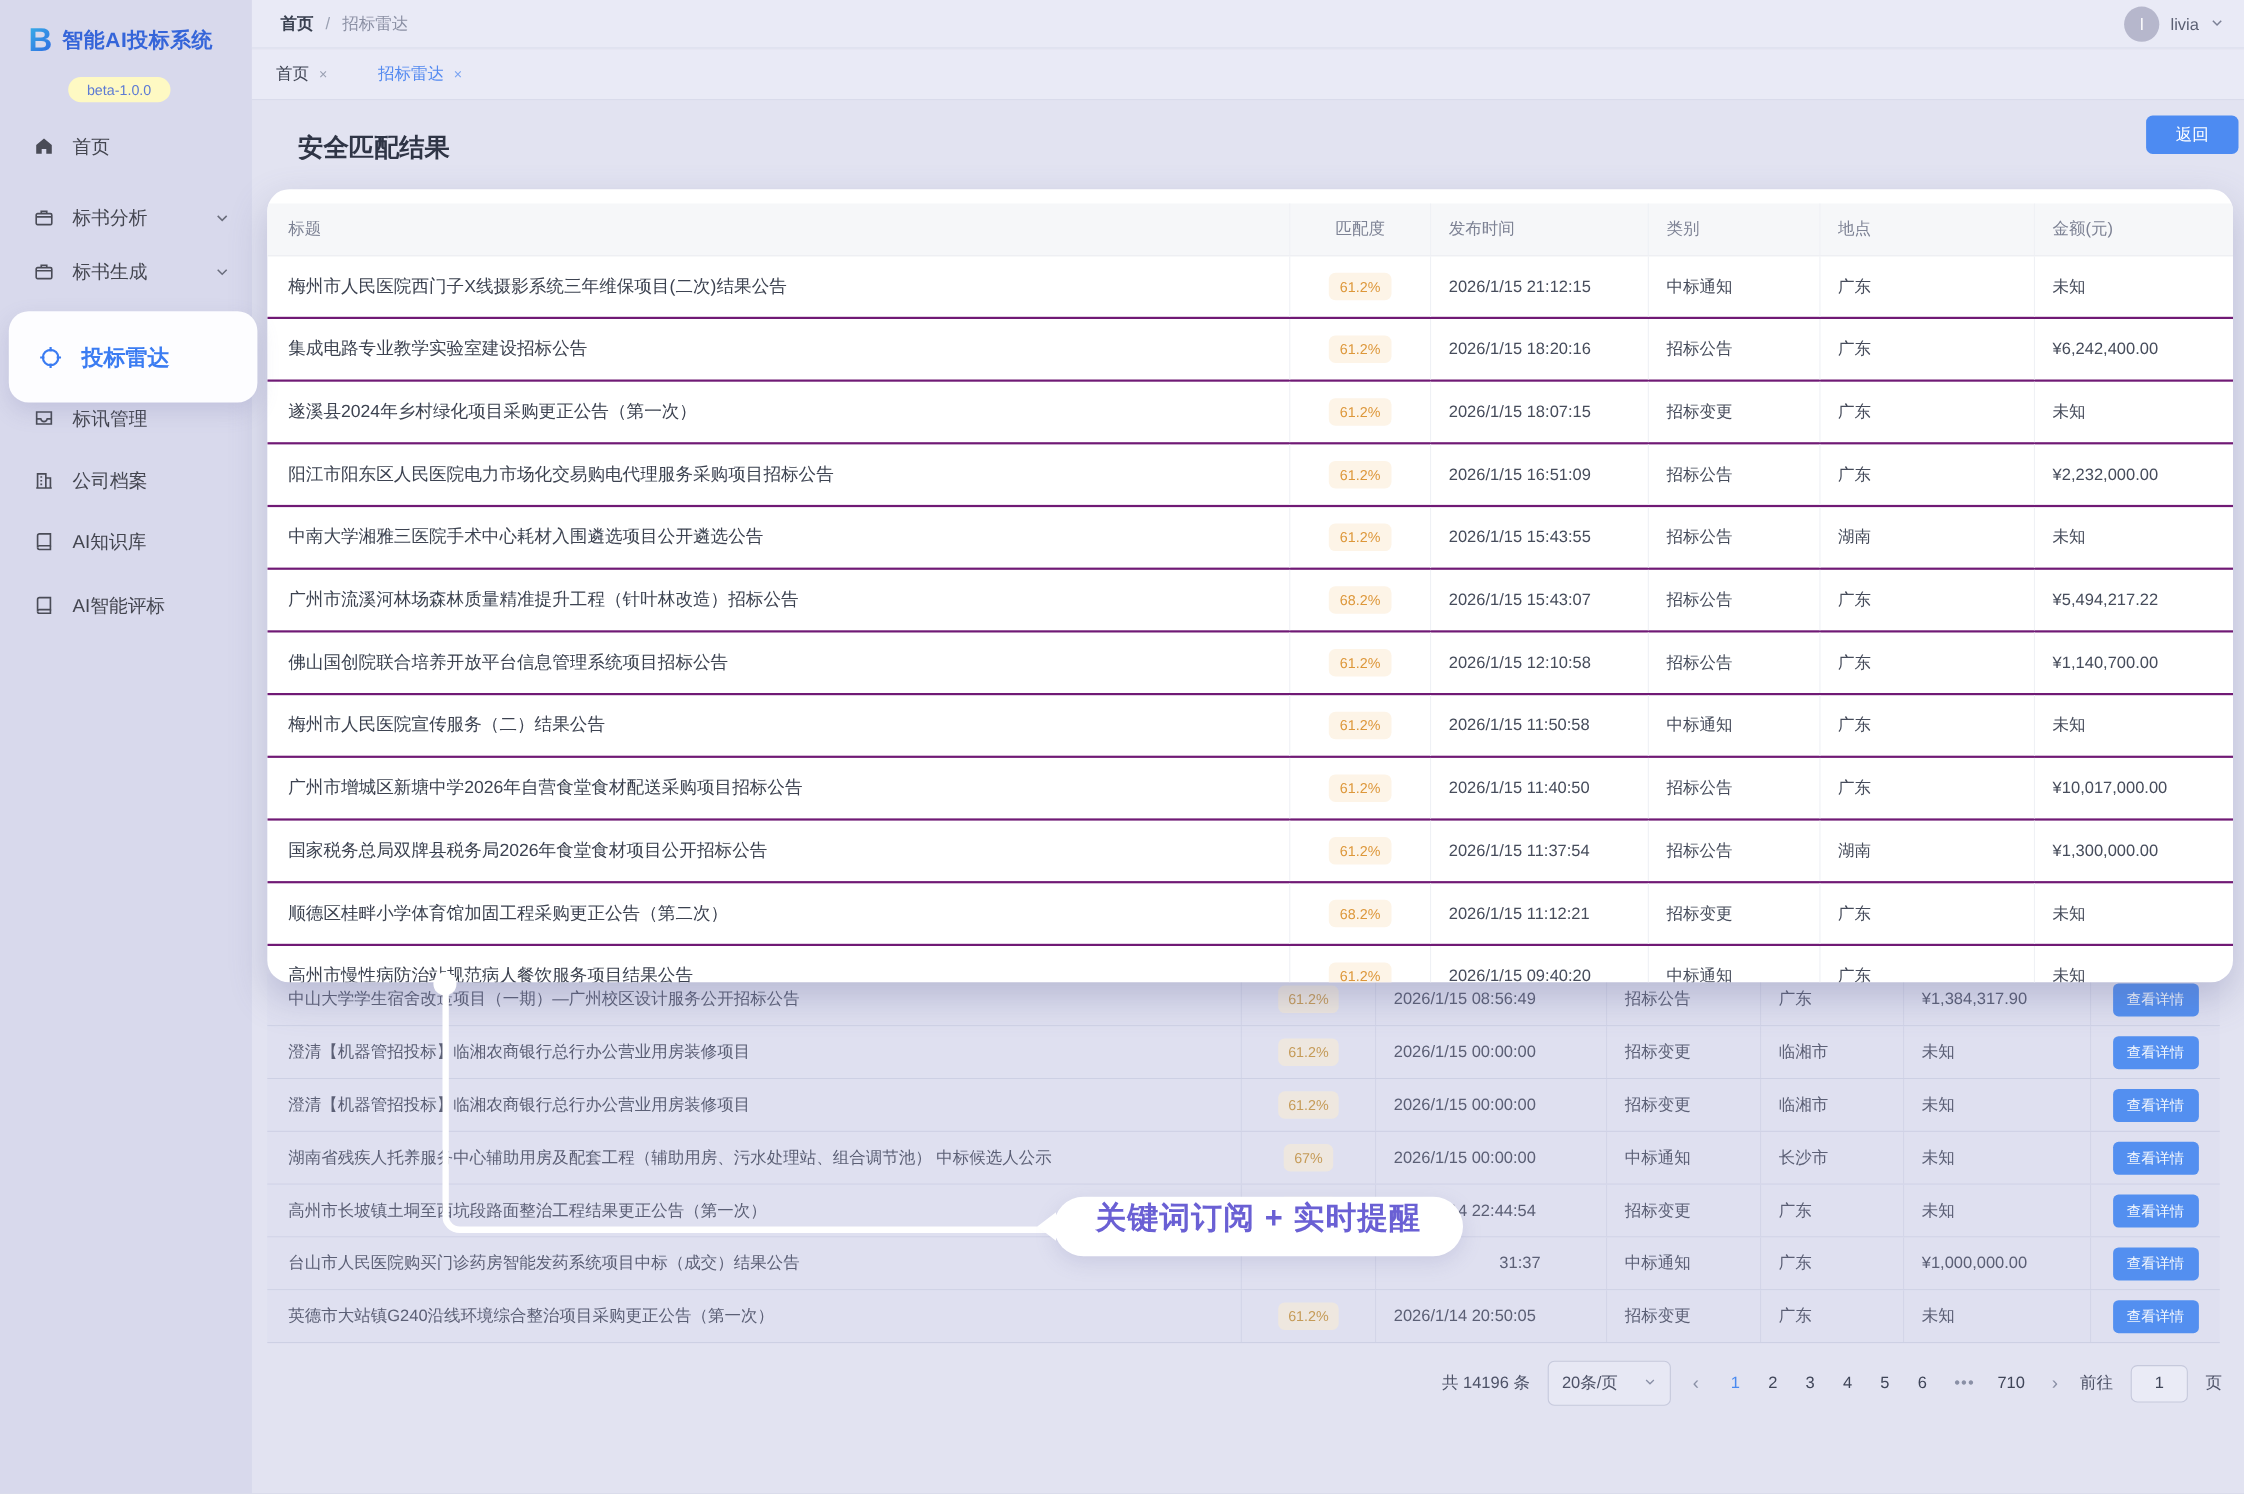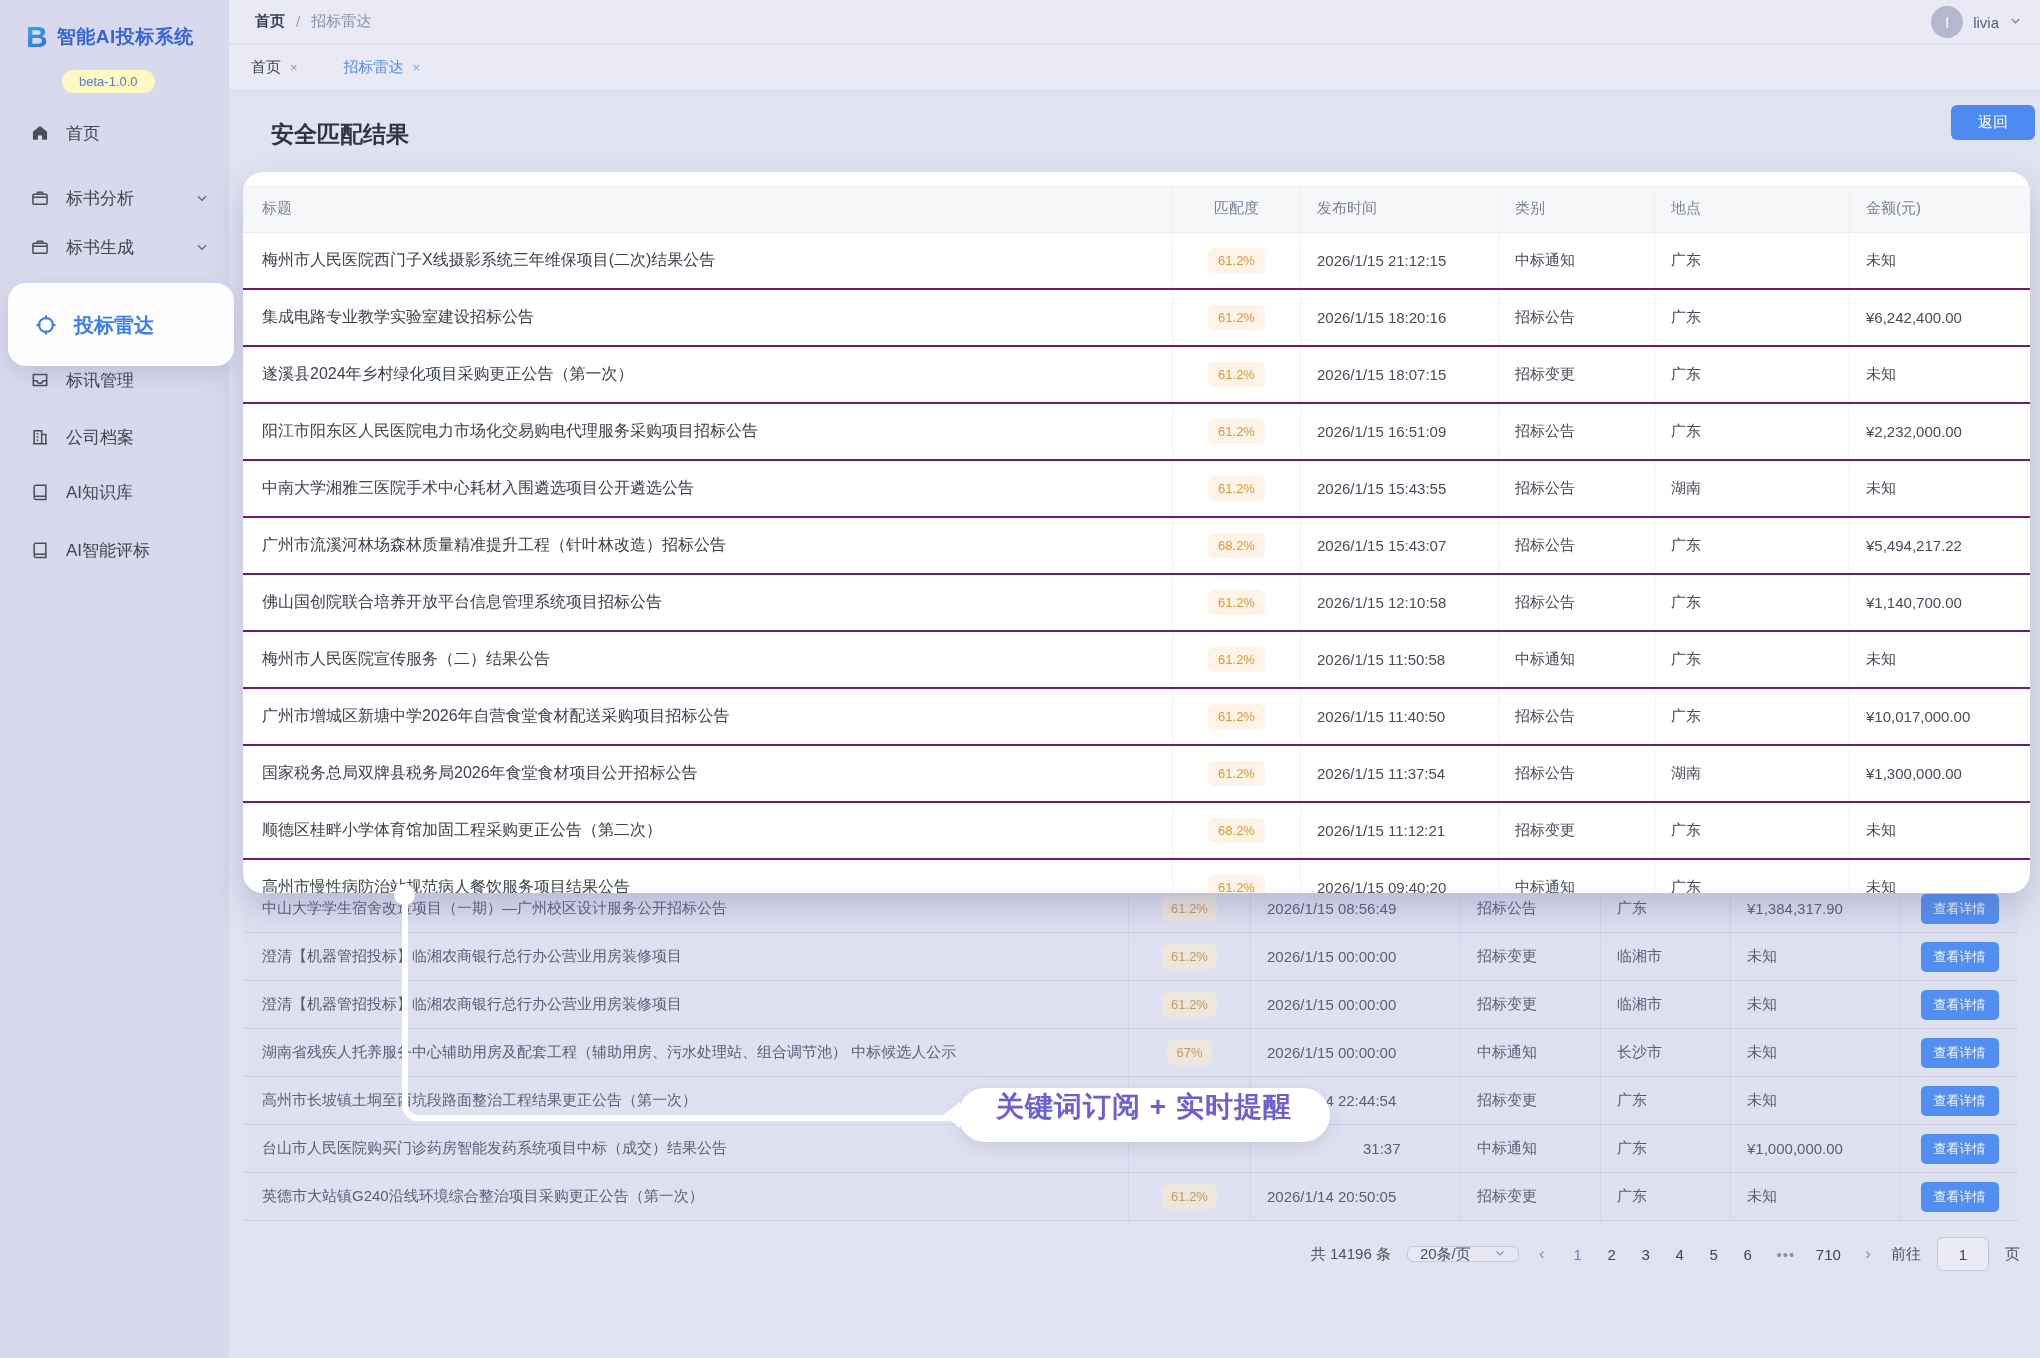--- a/index.html
+++ b/index.html
@@ -58,21 +58,21 @@
   .bg-row .c-cat  {width:140px;border-left:1px solid #d3d5e8;}
   .bg-row .c-loc  {width:130px;border-left:1px solid #d3d5e8;}
   .bg-row .c-amt  {width:170px;border-left:1px solid #d3d5e8;}
   .bg-row .c-act  {width:118px;border-left:1px solid #d3d5e8;justify-content:center;padding-left:0;}
   .bg-rows > .bg-row:nth-of-type(6) .c-time{padding-left:112px;}
   .bg-badge{background:#eee7df;color:#c59b58;font-size:13px;padding:5px 9px;border-radius:6px;}
   .view-btn{background:#538ff0;color:#f1f6fd;font-size:13px;padding:6px 13px;border-radius:5px;cursor:pointer;}
   
   .pager{position:absolute;top:1237px;right:20px;display:flex;align-items:center;gap:16px;z-index:1;
          font-size:15px;color:#4c5166;}
-  .page-size{width:112px;height:16px;border:1px solid #c6c9dc;border-radius:6px;background:#e7e8f4;
+  .page-size{width:112px;height:41px;border:1px solid #c6c9dc;border-radius:6px;background:#e7e8f4;
              display:flex;align-items:center;justify-content:space-between;padding:0 12px;
              box-sizing:border-box;cursor:pointer;}
   .page-size .sel-chev{color:#8a90a6;font-size:11px;}
   .pg-arrow{color:#8a90a6;font-size:17px;padding:0 4px;cursor:pointer;}
   .pages{display:flex;gap:8px;}
   .pg{min-width:26px;text-align:center;color:#3f4558;cursor:pointer;}
   .pages .pg:first-child{color:#4a8af0;}
   .pg-ellipsis{color:#8a90a6;letter-spacing:1px;}
   .pg-last{min-width:34px;text-align:center;color:#3f4558;cursor:pointer;}
   .goto-input{width:52px;height:34px;border:1px solid #c6c9dc;border-radius:6px;background:#eaebf6;

